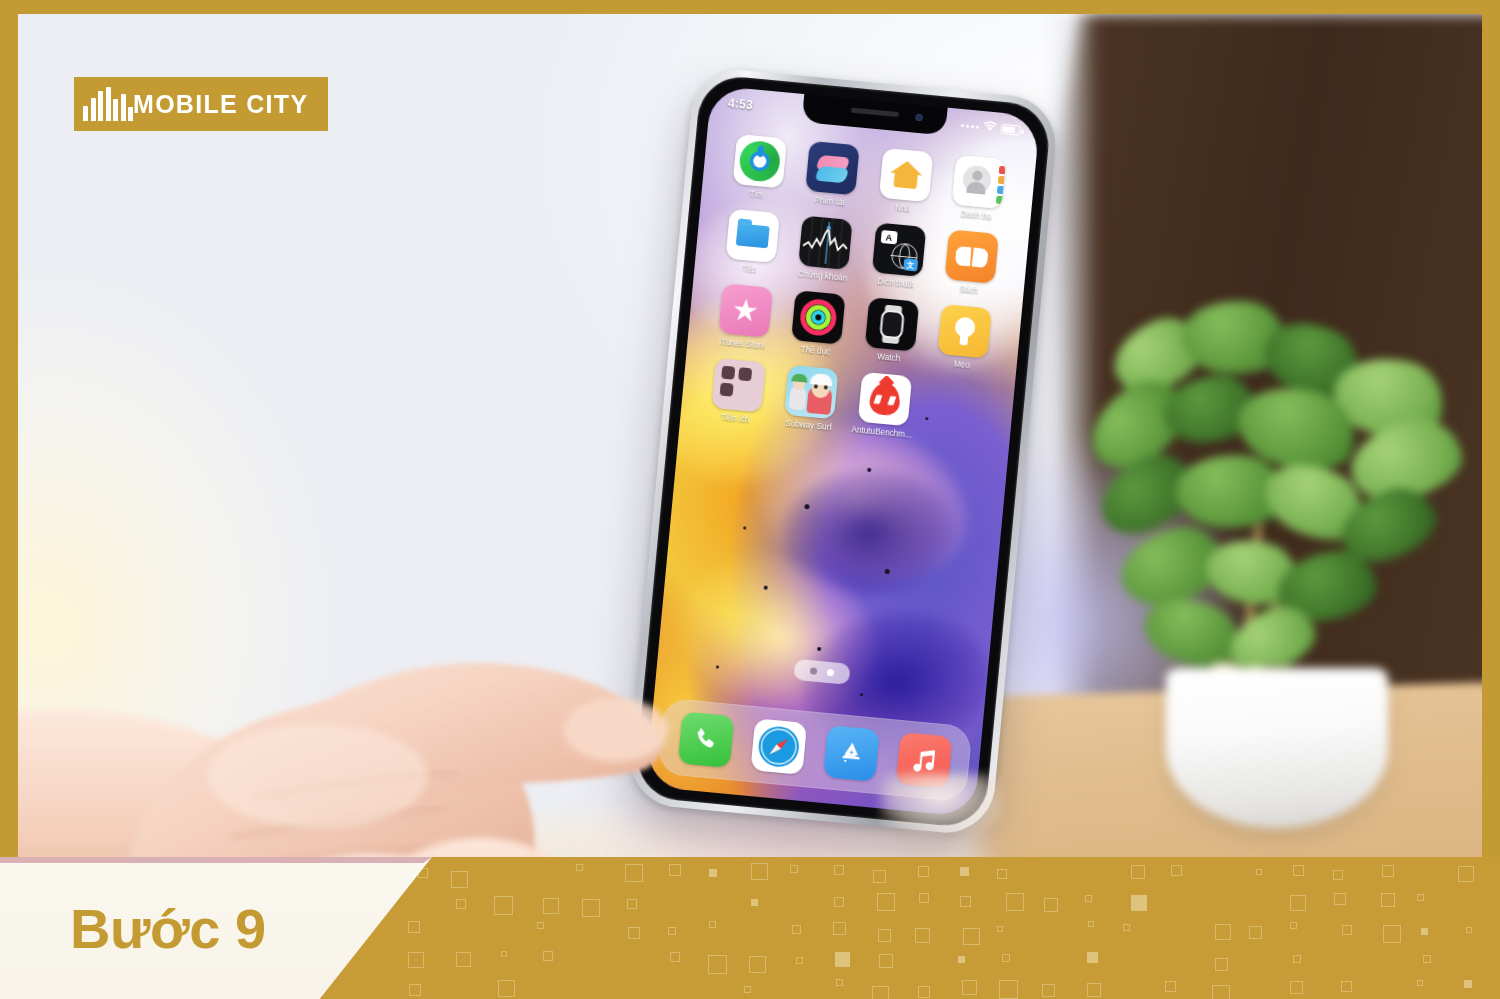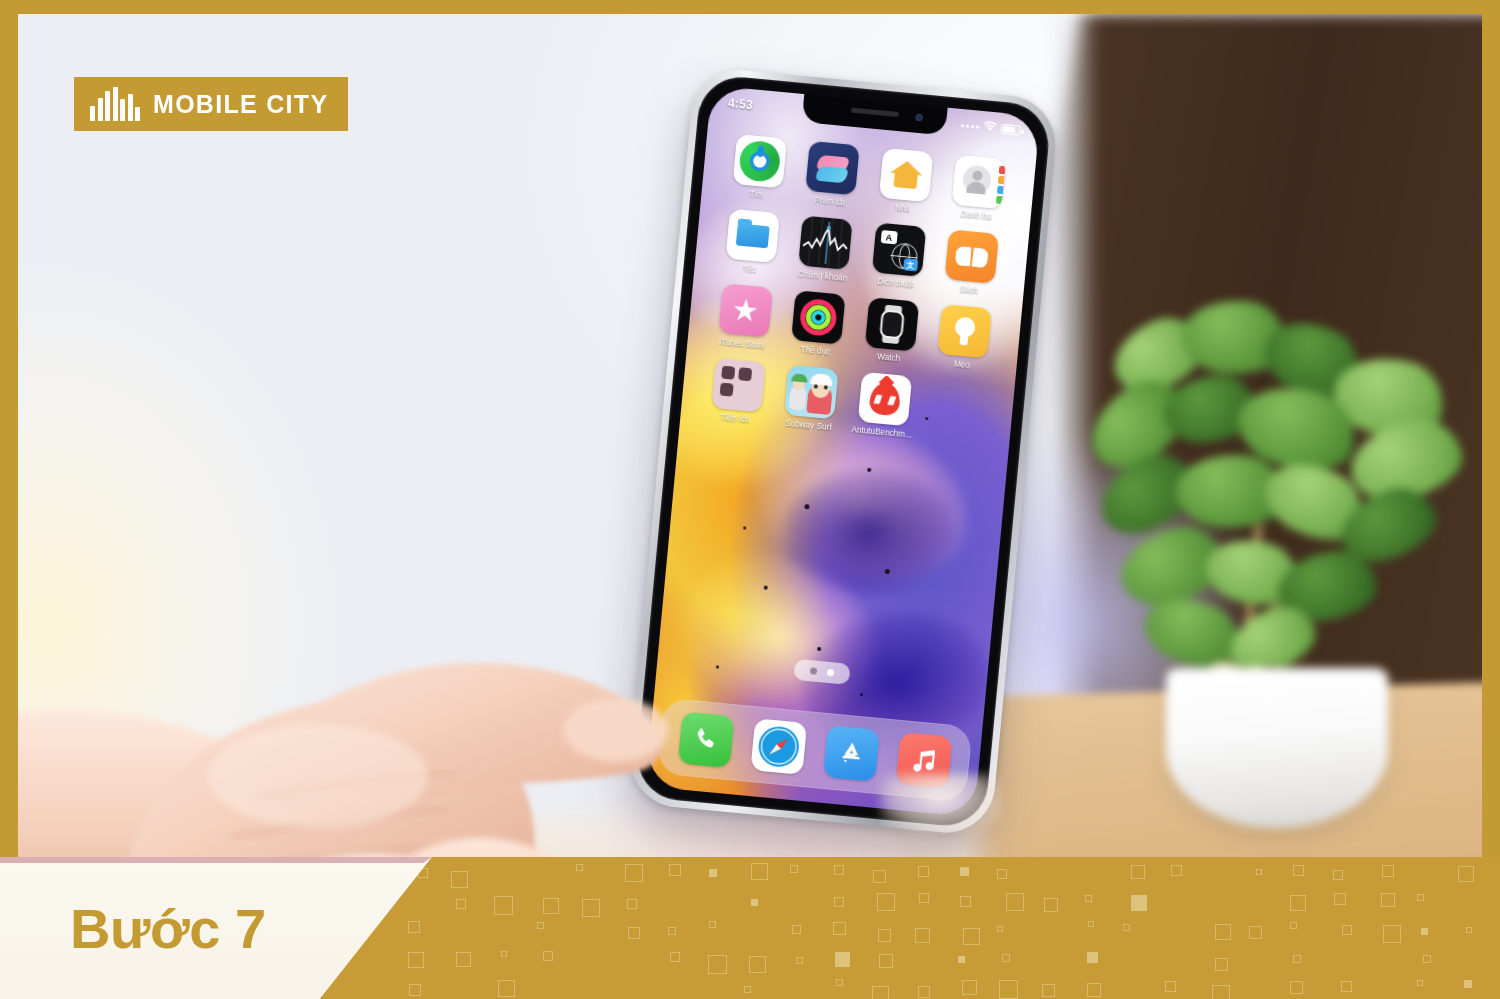--- a/index.html
+++ b/index.html
@@ -356,22 +356,22 @@
     letter-spacing:0.4px;
     text-shadow:3px 3px 4px rgba(120,85,15,0.45);
     z-index:3;
     white-space:nowrap;
   }
 
   
   #logo {
     position:absolute; left:74px; top:77px;
     background:#c49a33;
-    padding:10px 20px 10px 16px;
-    display:flex; align-items:center; gap:13px;
+    padding:10px 20px 10px 9px;
+    display:flex; align-items:center; 
     z-index:20;
   }
   #logo-mark { display:flex; align-items:flex-end; gap:2.5px; height:34px; }
   #logo-mark i { display:block; width:5px; background:#fff; border-radius:1px 1px 0 0; }
   #logo-text { color:#fff; font-size:25px; font-weight:bold; letter-spacing:1.3px; }
 </style>
 </head>
 <body>
 
 <div id="frame">
@@ -800,19 +800,19 @@
         <span style="left: 1087px; top: 126px; width: 14px; height: 14px; border: 1.6px solid rgba(255, 250, 228, 0.3);"></span>
         <span style="left: 1165px; top: 124px; width: 11px; height: 11px; border: 1.6px solid rgba(255, 250, 228, 0.3);"></span>
         <span style="left: 1212px; top: 128px; width: 18px; height: 18px; border: 1.6px solid rgba(255, 250, 228, 0.3);"></span>
         <span style="left: 1290px; top: 124px; width: 13px; height: 13px; border: 1.6px solid rgba(255, 250, 228, 0.3);"></span>
         <span style="left: 1341px; top: 124px; width: 11px; height: 11px; border: 1.6px solid rgba(255, 250, 228, 0.3);"></span>
         <span style="left: 1417px; top: 123px; width: 6px; height: 6px; border: 1.6px solid rgba(255, 250, 228, 0.3);"></span>
         <span style="left: 1464px; top: 123px; width: 8px; height: 8px; background: rgba(255, 250, 228, 0.42);"></span>
       </div>
 
     <div class="banner-white">
-      <span id="step-label">Bước 7</span>
+      <span id="step-label">Bước 9</span>
     </div>
     <div class="banner-white-strip" style="width:432px; clip-path:polygon(0 0,100% 0,98% 100%,0 100%);"></div>
 
   </div>
 
 </div>
 
 </body></html>

